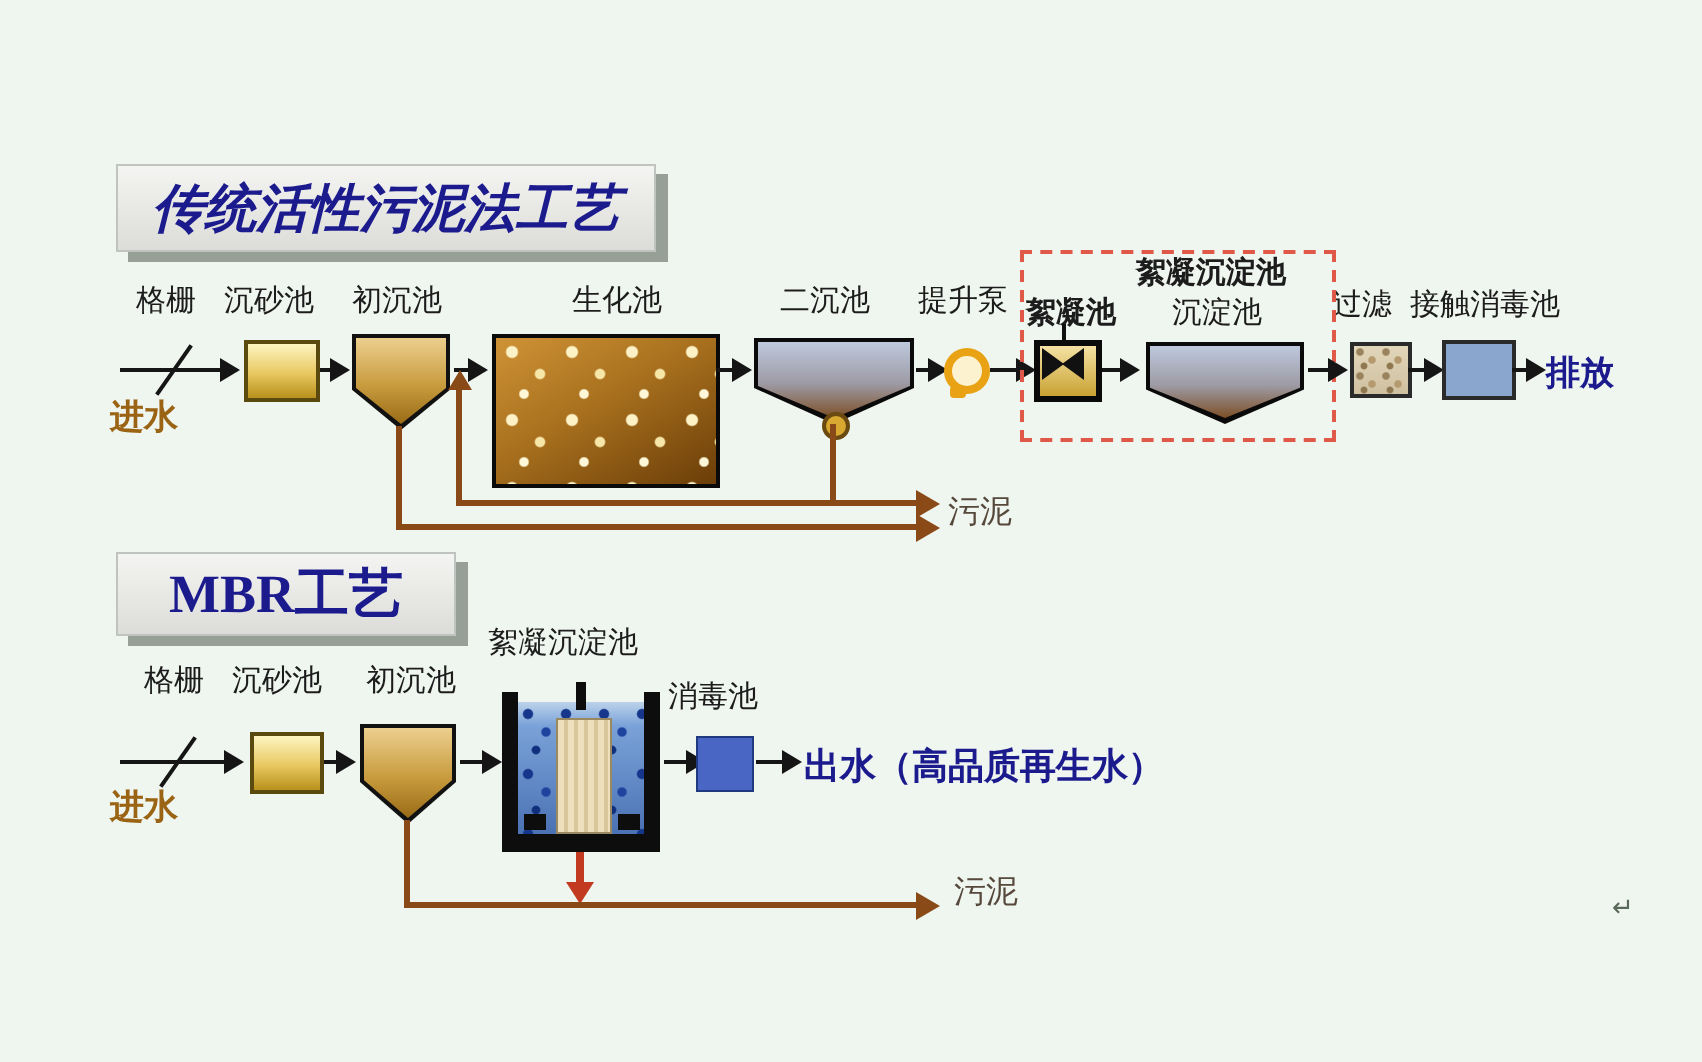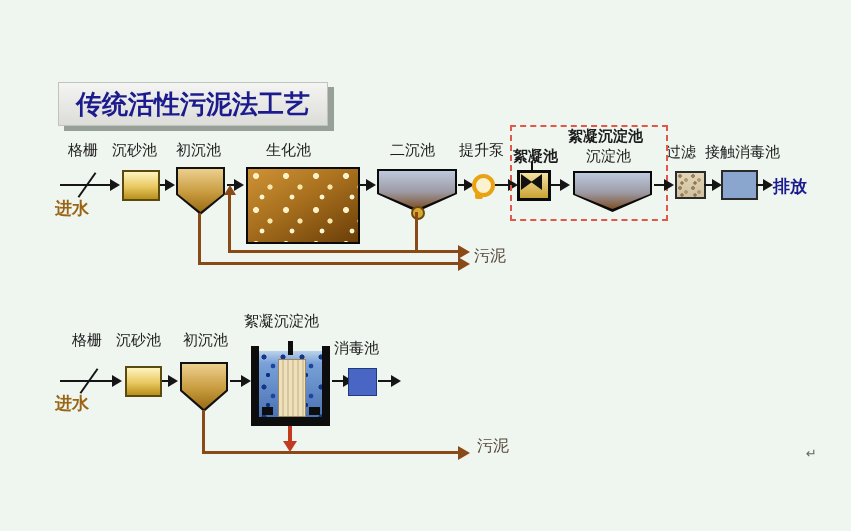--- a/index.html
+++ b/index.html
@@ -91,28 +91,28 @@
   .diffuser{position:absolute;background:#0d0d0d;}
 
   .retmark{position:absolute;color:#5a6a5a;font-size:13px;}
   .sludge-lbl{position:absolute;color:#56493c;font-size:16px;white-space:nowrap;}
 </style>
 </head>
 <body>
 
 <div id="stage">
 
-  <div class="plaque" style="left:58px;top:82px;width:268px;height:42px;font-size:26px;">
+  <div class="plaque" style="left:58px;top:82px;width:268px;height:42px;font-size:26px;font-style:italic;">
     <span>传统活性污泥法工艺</span>
   </div>
 
   <span class="lbl" style="left:68px;top:141px;">格栅</span>
   <span class="lbl" style="left:112px;top:141px;">沉砂池</span>
   <span class="lbl" style="left:176px;top:141px;">初沉池</span>
-  <span class="lbl" style="left:266px;top:141px;">生化池</span>
+  <span class="lbl" style="left:286px;top:141px;">生化池</span>
   <span class="lbl" style="left:390px;top:141px;">二沉池</span>
   <span class="lbl" style="left:459px;top:141px;">提升泵</span>
   <span class="lbl" style="left:666px;top:143px;">过滤</span>
   <span class="lbl" style="left:705px;top:143px;text-align:center;">接触消毒池</span>
 
   <span class="lbl-brown" style="left:55px;top:197px;">进水</span>
   <div class="hline" style="left:60px;top:184px;width:50px;"></div>
   <div class="ah-r" style="left:110px;top:179px;"></div>
   <div class="slash" style="left:86px;top:170px;"></div>
 
@@ -172,20 +172,23 @@
   <div class="vline-br" style="left:415px;top:212px;height:40px;"></div>
   <div class="hline-br" style="left:228px;top:250px;width:232px;"></div>
   <div class="ah-r-br" style="left:458px;top:245px;"></div>
   <div class="vline-br" style="left:228px;top:194px;height:58px;"></div>
   <div class="ah-u-br" style="left:224px;top:185px;"></div>
   <div class="vline-br" style="left:198px;top:213px;height:52px;"></div>
   <div class="hline-br" style="left:198px;top:262px;width:262px;"></div>
   <div class="ah-r-br" style="left:458px;top:257px;"></div>
   <span class="sludge-lbl" style="left:474px;top:246px;">污泥</span>
 
+  <div class="plaque" style="left:58px;top:276px;width:168px;height:40px;font-size:27px;">
+    <span>MBR工艺</span>
+  </div>
 
   <span class="lbl" style="left:72px;top:331px;">格栅</span>
   <span class="lbl" style="left:116px;top:331px;">沉砂池</span>
   <span class="lbl" style="left:183px;top:331px;">初沉池</span>
   <span class="lbl" style="left:244px;top:312px;">絮凝沉淀池</span>
   <span class="lbl" style="left:334px;top:339px;">消毒池</span>
 
   <span class="lbl-brown" style="left:55px;top:392px;">进水</span>
   <div class="hline" style="left:60px;top:380px;width:52px;"></div>
   <div class="ah-r" style="left:112px;top:375px;"></div>
@@ -210,20 +213,21 @@
     <div class="mbr-stub" style="left:37px;top:-5px;width:5px;height:14px;"></div>
     <div class="diffuser" style="left:11px;top:61px;width:11px;height:8px;"></div>
     <div class="diffuser" style="left:58px;top:61px;width:11px;height:8px;"></div>
   </div>
   <div class="hline" style="left:332px;top:380px;width:12px;"></div>
   <div class="ah-r" style="left:343px;top:375px;"></div>
 
   <div class="disinfectbox" style="left:348px;top:368px;width:27px;height:26px;"></div>
   <div class="hline" style="left:378px;top:380px;width:14px;"></div>
   <div class="ah-r" style="left:391px;top:375px;"></div>
+  <span class="lbl-navy" style="left:402px;top:371px;font-size:18px;">出水（高品质再生水）</span>
 
   <div class="vline-red" style="left:288px;top:426px;height:16px;"></div>
   <div class="ah-d-red" style="left:283px;top:441px;"></div>
   <div class="vline-br" style="left:202px;top:410px;height:43px;"></div>
   <div class="hline-br" style="left:202px;top:451px;width:258px;"></div>
   <div class="ah-r-br" style="left:458px;top:446px;"></div>
   <span class="sludge-lbl" style="left:477px;top:436px;">污泥</span>
 
   <span class="retmark" style="left:806px;top:446px;">↵</span>
 

